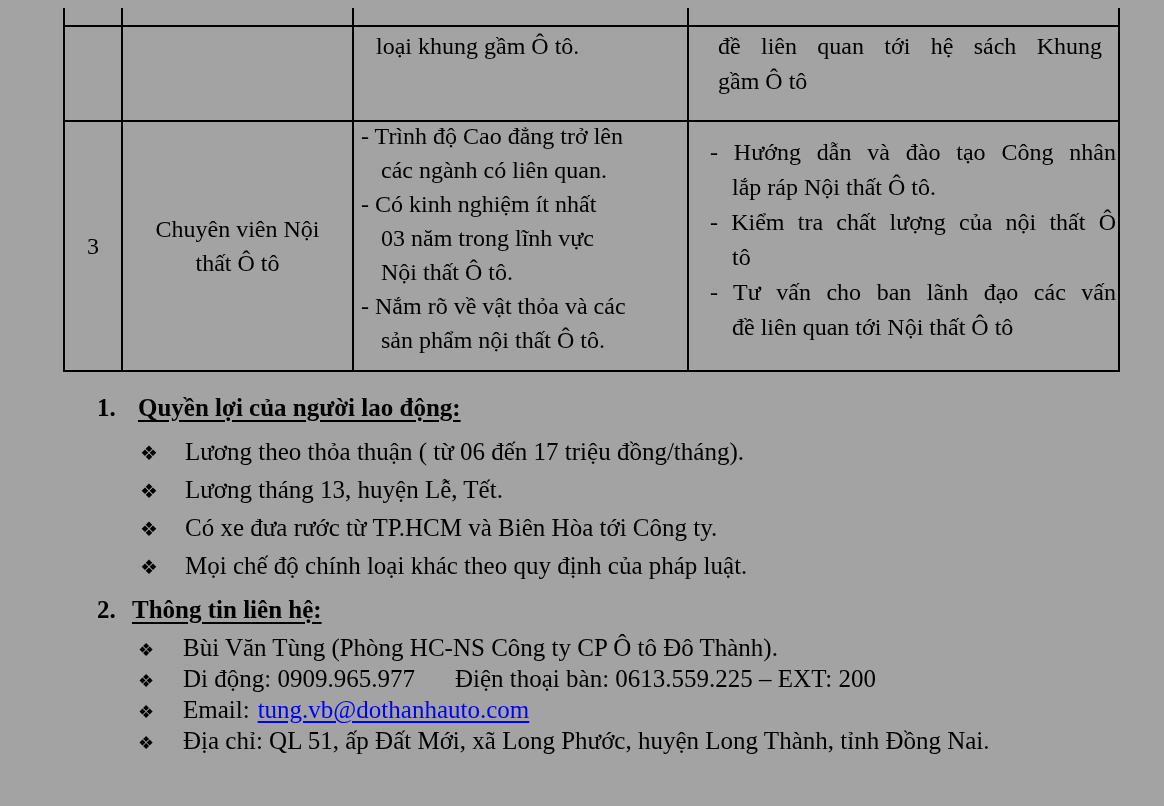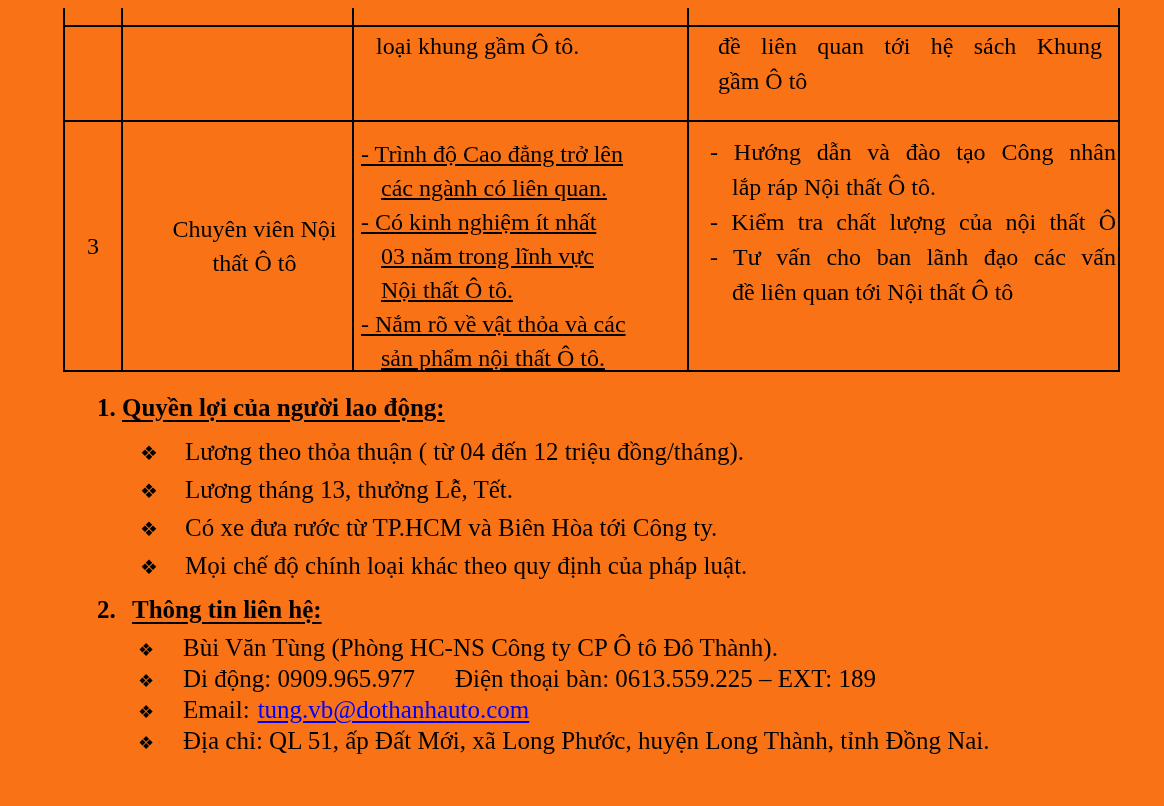--- a/index.html
+++ b/index.html
@@ -1,19 +1,19 @@
 <!DOCTYPE html>
 <html><head>
 <meta charset="utf-8">
 <style>
   html,body{margin:0;padding:0;background:#ffffff;}
   #page{
     position:relative;
     width:1164px;height:806px;
-    background:#f97316;
+    background:#a3a3a3;
     color:#000000;
     font-family:"Liberation Serif","DejaVu Serif",serif;
     overflow:hidden;
   }
   .abs{position:absolute;}
   
   #tbl{
     position:absolute;left:63px;top:25px;
     width:1053px;height:343px;
     border:2px solid #000;
@@ -27,21 +27,21 @@
   .cont{padding-left:20px;}
   .c4 .cont{padding-left:22px;}
   .j{white-space:normal;text-align:justify;text-align-last:justify;}
   #cell-num{display:flex;align-items:center;justify-content:center;}
   #cell-pos{display:flex;flex-direction:column;align-items:center;justify-content:center;line-height:34px;text-align:center;}
   
   .heading{font-size:25px;font-weight:bold;white-space:nowrap;}
   .heading .num{display:inline-block;min-width:21px;}
   .heading .txt{text-decoration:underline;text-underline-offset:4px;}
   .h2gap{margin-left:14px;}
-  .h1gap{margin-left:4px;text-align:right;}
+  .h1gap{margin-left:20px;text-align:right;}
   .list{font-size:25px;}
   .li{display:flex;align-items:baseline;white-space:nowrap;}
   #benefits-list .li{height:38px;}
   #contact-list .li{height:31px;}
   .bullet{
     display:inline-block;width:45px;flex:0 0 45px;
     font-family:"DejaVu Sans",sans-serif;font-size:20px;
   }
   #contact-list .bullet{font-size:18px;}
   .gap40{margin-left:40px;}
@@ -68,54 +68,55 @@
       <div class="tl cont">loại khung gầm Ô tô.</div>
     </div>
     <div class="cell c4" style="left:626px;top:2px;width:406px;padding-left:5px;">
       <div class="tl cont j">đề liên quan tới hệ sách Khung</div>
       <div class="tl cont">gầm Ô tô</div>
     </div>
 
     <div class="cell" id="cell-num" style="left:0;top:95px;width:56px;height:248px;">
       <span>3</span>
     </div>
-    <div class="cell" id="cell-pos" style="left:58px;top:95px;width:229px;height:248px;padding-left:17px;">
+    <div class="cell" id="cell-pos" style="left:58px;top:95px;width:229px;height:248px;">
       <div>Chuyên viên Nội</div>
       <div>thất Ô tô</div>
     </div>
-    <div class="cell" style="left:291px;top:110px;width:328px;padding-left:5px;text-decoration:underline;">
+    <div class="cell" style="left:291px;top:92px;width:328px;padding-left:5px;">
       <div class="tl">- Trình độ Cao đẳng trở lên</div>
       <div class="tl cont">các ngành có liên quan.</div>
       <div class="tl">- Có kinh nghiệm ít nhất</div>
       <div class="tl cont">03 năm trong lĩnh vực</div>
       <div class="tl cont">Nội thất Ô tô.</div>
       <div class="tl">- Nắm rõ về vật thỏa và các</div>
       <div class="tl cont">sản phẩm nội thất Ô tô.</div>
     </div>
     <div class="cell c4" style="left:640px;top:108px;width:406px;padding-left:5px;">
       <div class="tl j">- Hướng dẫn và đào tạo Công nhân</div>
       <div class="tl cont">lắp ráp Nội thất Ô tô.</div>
       <div class="tl j">- Kiểm tra chất lượng của nội thất Ô</div>
+      <div class="tl cont">tô</div>
       <div class="tl j">- Tư vấn cho ban lãnh đạo các vấn</div>
       <div class="tl cont">đề liên quan tới Nội thất Ô tô</div>
     </div>
   </div>
 
   <div class="abs heading" style="left:97px;top:394px;">
     <span class="num">1.</span><span class="txt h1gap">Quyền lợi của người lao động:</span>
   </div>
 
   <div class="abs list" id="benefits-list" style="left:140px;top:438px;">
     <div class="li">
       <span class="bullet">❖</span>
-      <span>Lương theo thỏa thuận ( từ 04 đến 12 triệu đồng/tháng).</span>
+      <span>Lương theo thỏa thuận ( từ 06 đến 17 triệu đồng/tháng).</span>
     </div>
     <div class="li">
       <span class="bullet">❖</span>
-      <span>Lương tháng 13, thưởng Lễ, Tết.</span>
+      <span>Lương tháng 13, huyện Lễ, Tết.</span>
     </div>
     <div class="li">
       <span class="bullet">❖</span>
       <span>Có xe đưa rước từ TP.HCM và Biên Hòa tới Công ty.</span>
     </div>
     <div class="li">
       <span class="bullet">❖</span>
       <span>Mọi chế độ chính loại khác theo quy định của pháp luật.</span>
     </div>
   </div>
@@ -125,21 +126,21 @@
   </div>
 
   <div class="abs list" id="contact-list" style="left:138px;top:634px;">
     <div class="li">
       <span class="bullet">❖</span>
       <span>Bùi Văn Tùng (Phòng HC-NS Công ty CP Ô tô Đô Thành).</span>
     </div>
     <div class="li">
       <span class="bullet">❖</span>
       <span>Di động: 0909.965.977</span>
-      <span class="gap40">Điện thoại bàn: 0613.559.225 – EXT: 189</span>
+      <span class="gap40">Điện thoại bàn: 0613.559.225 – EXT: 200</span>
     </div>
     <div class="li">
       <span class="bullet">❖</span>
       <span>Email:</span>
       <span style="width:8px;display:inline-block"></span>
       <a class="email">tung.vb@dothanhauto.com</a>
     </div>
     <div class="li">
       <span class="bullet">❖</span>
       <span>Địa chỉ: QL 51, ấp Đất Mới, xã Long Phước, huyện Long Thành, tỉnh Đồng Nai.</span>

